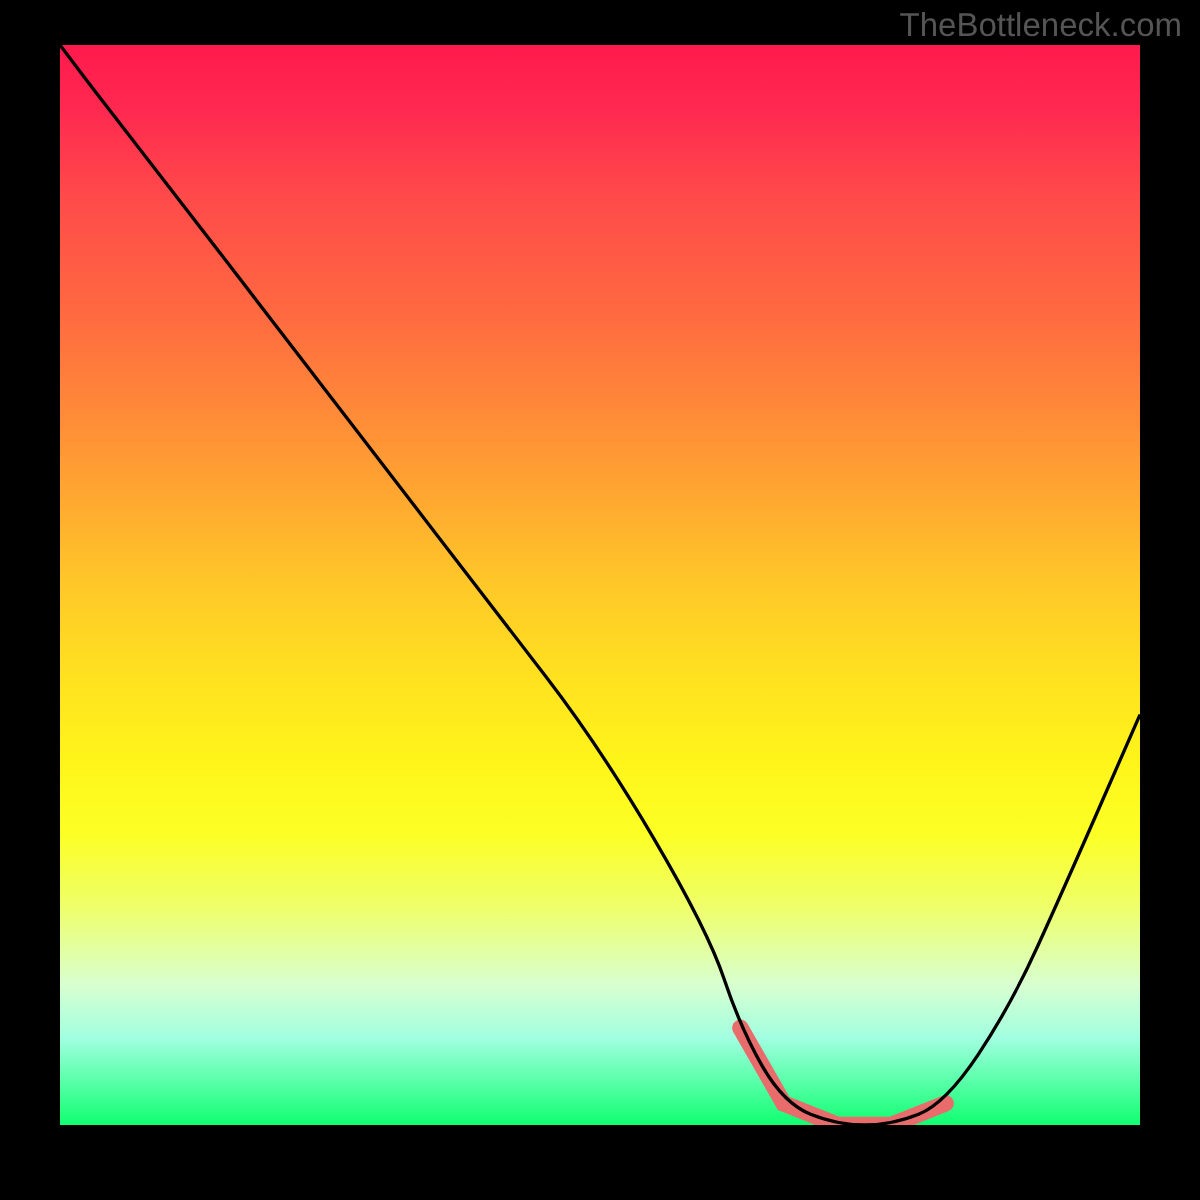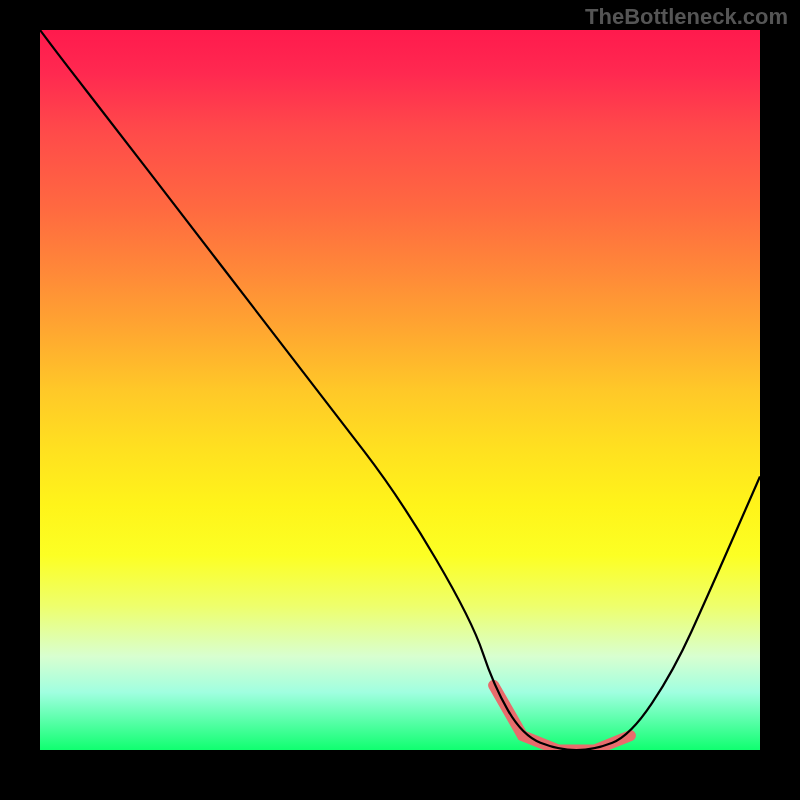--- a/index.html
+++ b/index.html
@@ -9,21 +9,21 @@
     background: #000;
     position: relative;
     font-family: Arial, sans-serif;
   }
   .watermark {
     position: absolute;
     top: 4px;
     right: 12px;
     color: #555;
     font-size: 22px;
-    font-weight: 700;
+    font-weight: 400;
     z-index: 10;
   }
   .plot-area {
     position: absolute;
     left: 40px;
     top: 30px;
     width: 720px;
     height: 720px;
     background: linear-gradient(
       to bottom,

